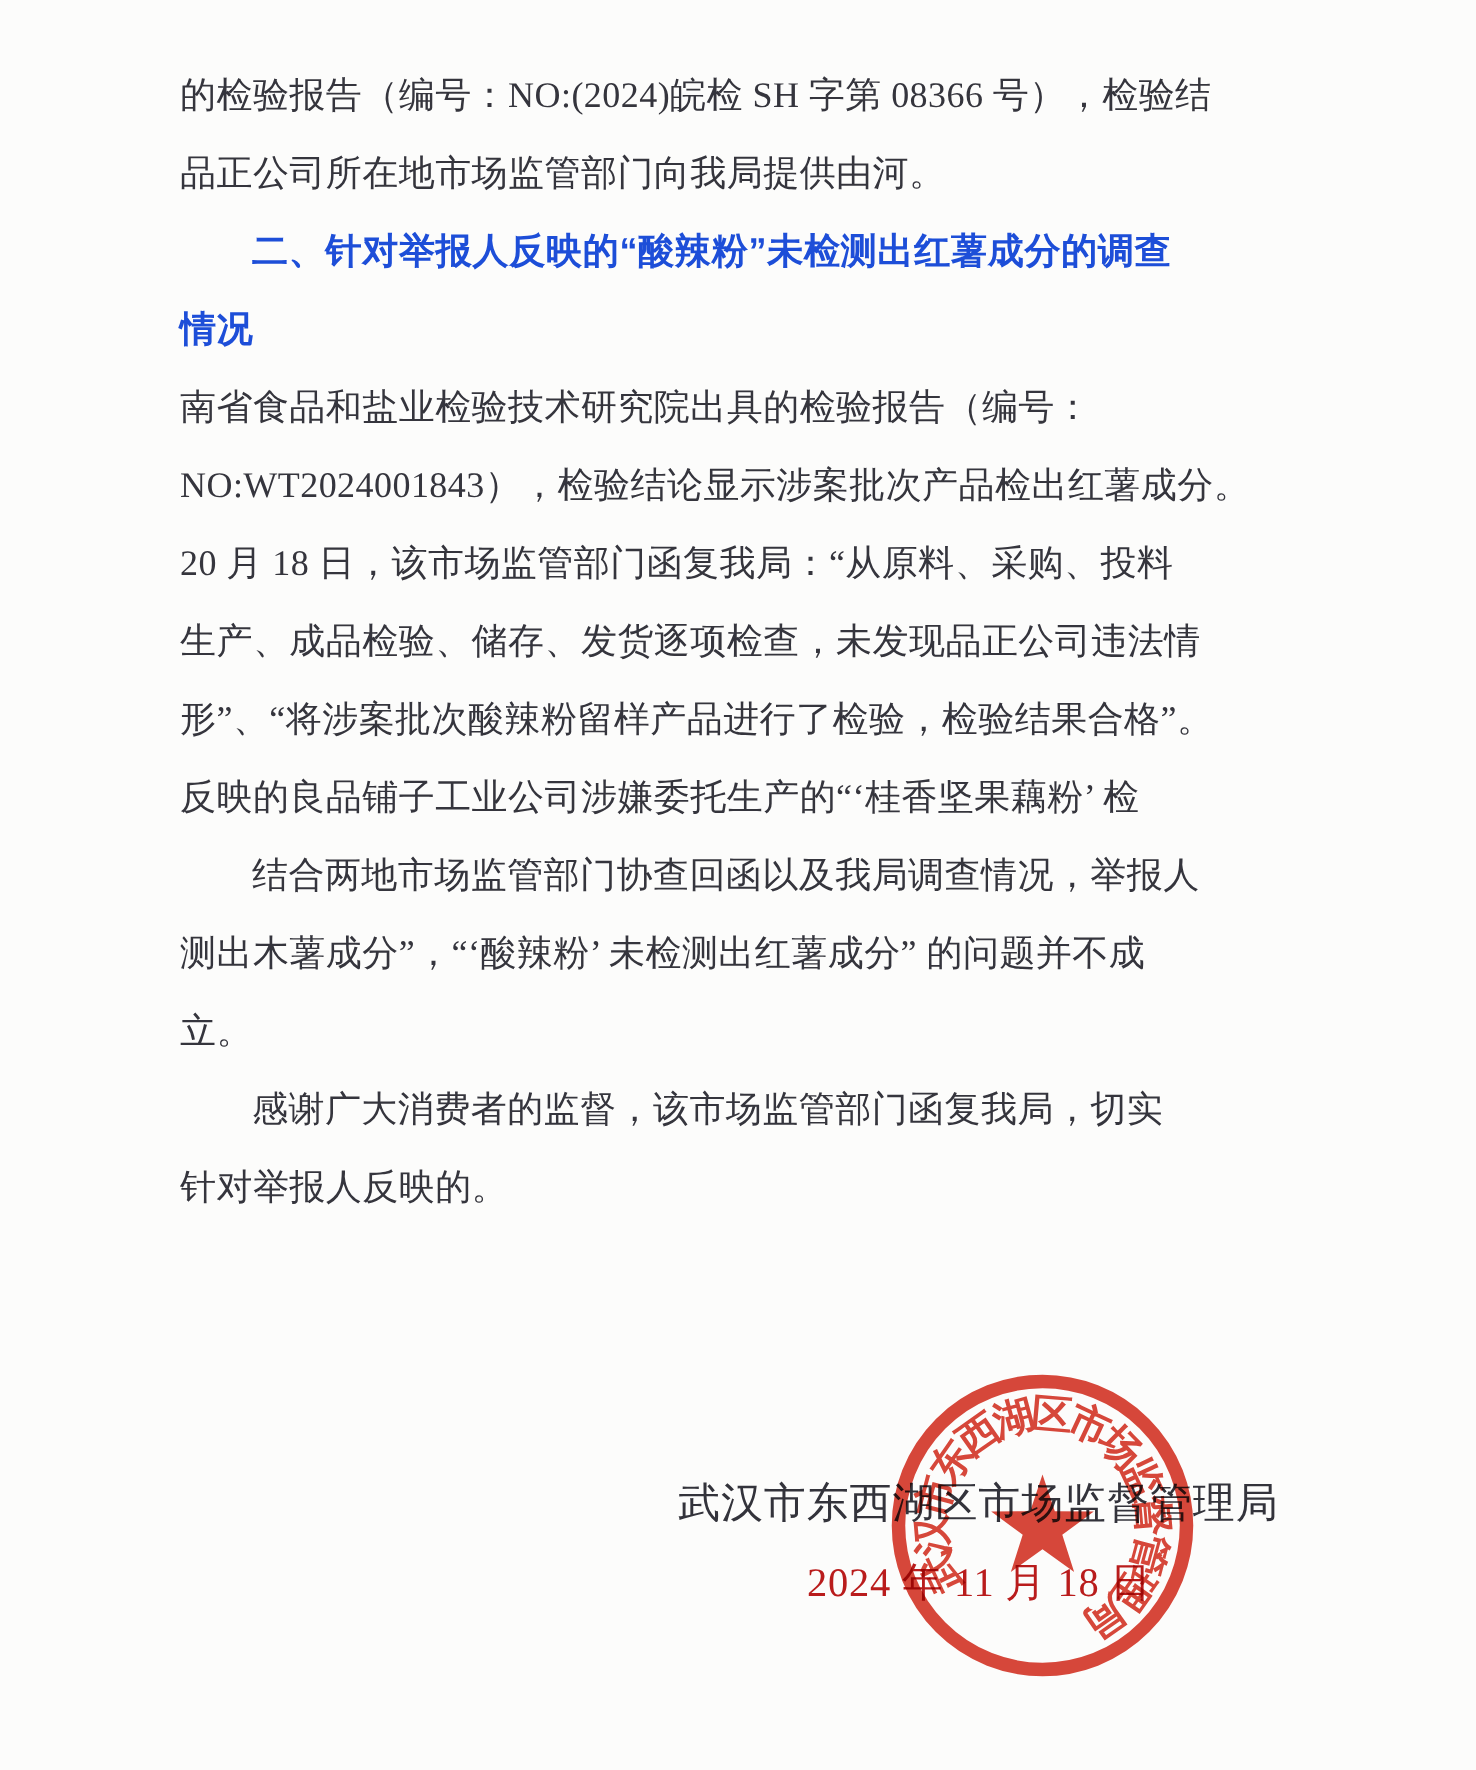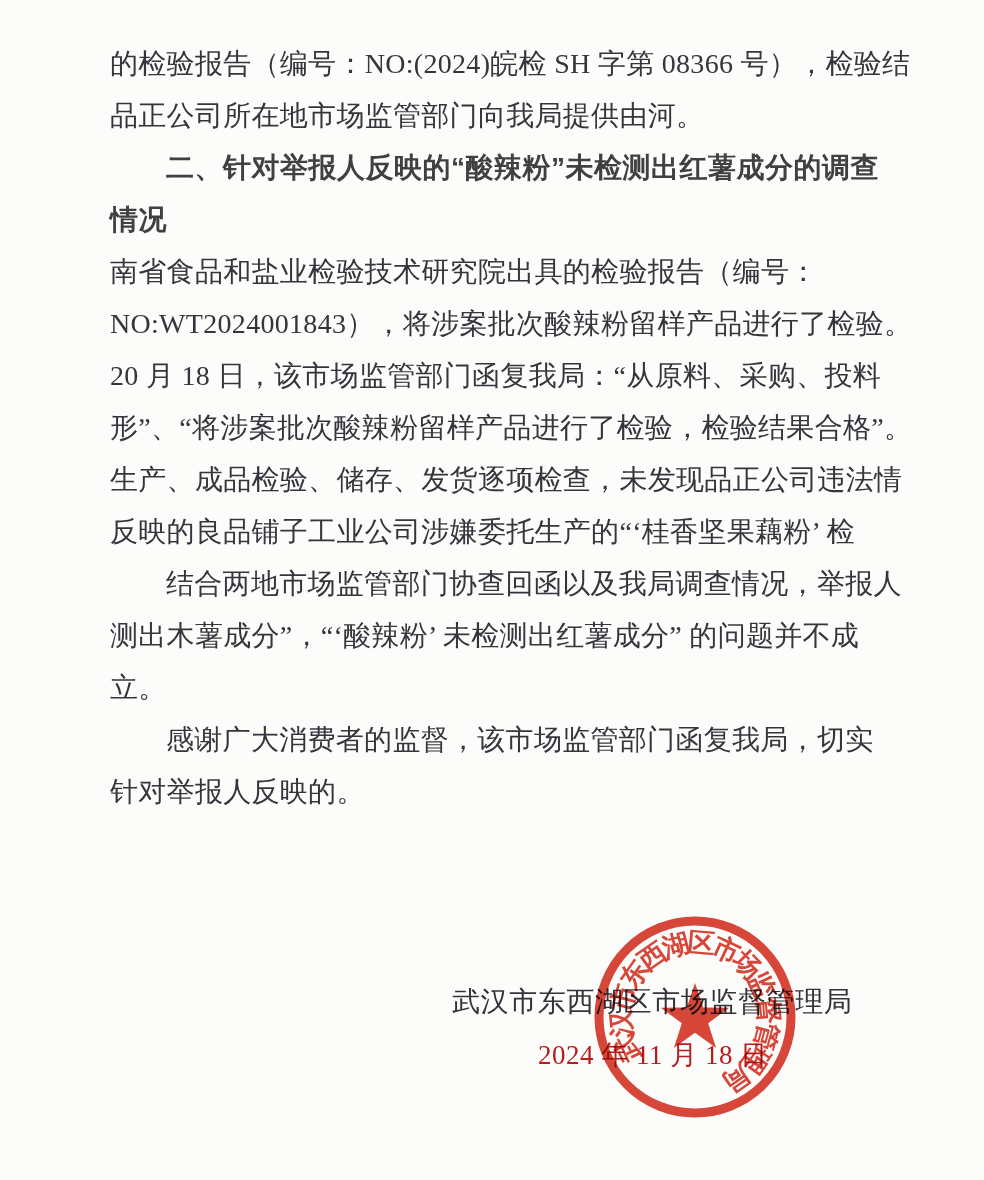--- a/index.html
+++ b/index.html
@@ -14,37 +14,37 @@
     overflow: hidden;
     font-family: "Liberation Serif", "DejaVu Serif", serif;
   }
   .page {
     position: absolute;
     inset: 0;
     background: #fcfcfb;
   }
   .body-text {
     position: absolute;
-    left: 110px;
+    left: 120px;
     top: 38px;
     width: 800px;
-    font-size: 28px;
+    font-size: 24px;
     line-height: 52px;
     color: #35353d;
     letter-spacing: 0.3px;
   }
   .body-text .line {
     white-space: nowrap;
     height: 52px;
   }
   .line.indent { text-indent: 2em; }
   .line.heading {
     font-family: "Liberation Sans", "DejaVu Sans", sans-serif;
     font-weight: 700;
-    color: #404040;
+    color: #1d4ed8;
     letter-spacing: 0.5px;
   }
   .signature-org {
     position: absolute;
     left: 452px;
     top: 983px;
     font-size: 28px;
     letter-spacing: 0.6px;
     color: #33333b;
     white-space: nowrap;
@@ -79,24 +79,24 @@
 <body>
 
 <div class="page">
 
   <div class="body-text">
     <div class="line">的检验报告（编号：NO:(2024)皖检 SH 字第 08366 号），检验结</div>
     <div class="line">品正公司所在地市场监管部门向我局提供由河。</div>
     <div class="line heading indent">二、针对举报人反映的“酸辣粉”未检测出红薯成分的调查</div>
     <div class="line heading">情况</div>
     <div class="line">南省食品和盐业检验技术研究院出具的检验报告（编号：</div>
-    <div class="line">NO:WT2024001843），将涉案批次酸辣粉留样产品进行了检验。</div>
+    <div class="line">NO:WT2024001843），检验结论显示涉案批次产品检出红薯成分。</div>
     <div class="line">20 月 18 日，该市场监管部门函复我局：“从原料、采购、投料</div>
+    <div class="line">生产、成品检验、储存、发货逐项检查，未发现品正公司违法情</div>
     <div class="line">形”、“将涉案批次酸辣粉留样产品进行了检验，检验结果合格”。</div>
-    <div class="line">生产、成品检验、储存、发货逐项检查，未发现品正公司违法情</div>
     <div class="line">反映的良品铺子工业公司涉嫌委托生产的“‘桂香坚果藕粉’ 检</div>
     <div class="line indent">结合两地市场监管部门协查回函以及我局调查情况，举报人</div>
     <div class="line">测出木薯成分”，“‘酸辣粉’ 未检测出红薯成分” 的问题并不成</div>
     <div class="line">立。</div>
     <div class="line indent">感谢广大消费者的监督，该市场监管部门函复我局，切实</div>
     <div class="line">针对举报人反映的。</div>
   </div>
 
   <div class="signature-org">武汉市东西湖区市场监督管理局</div>
   <div class="signature-date">2024 年 11 月 18 日</div>

